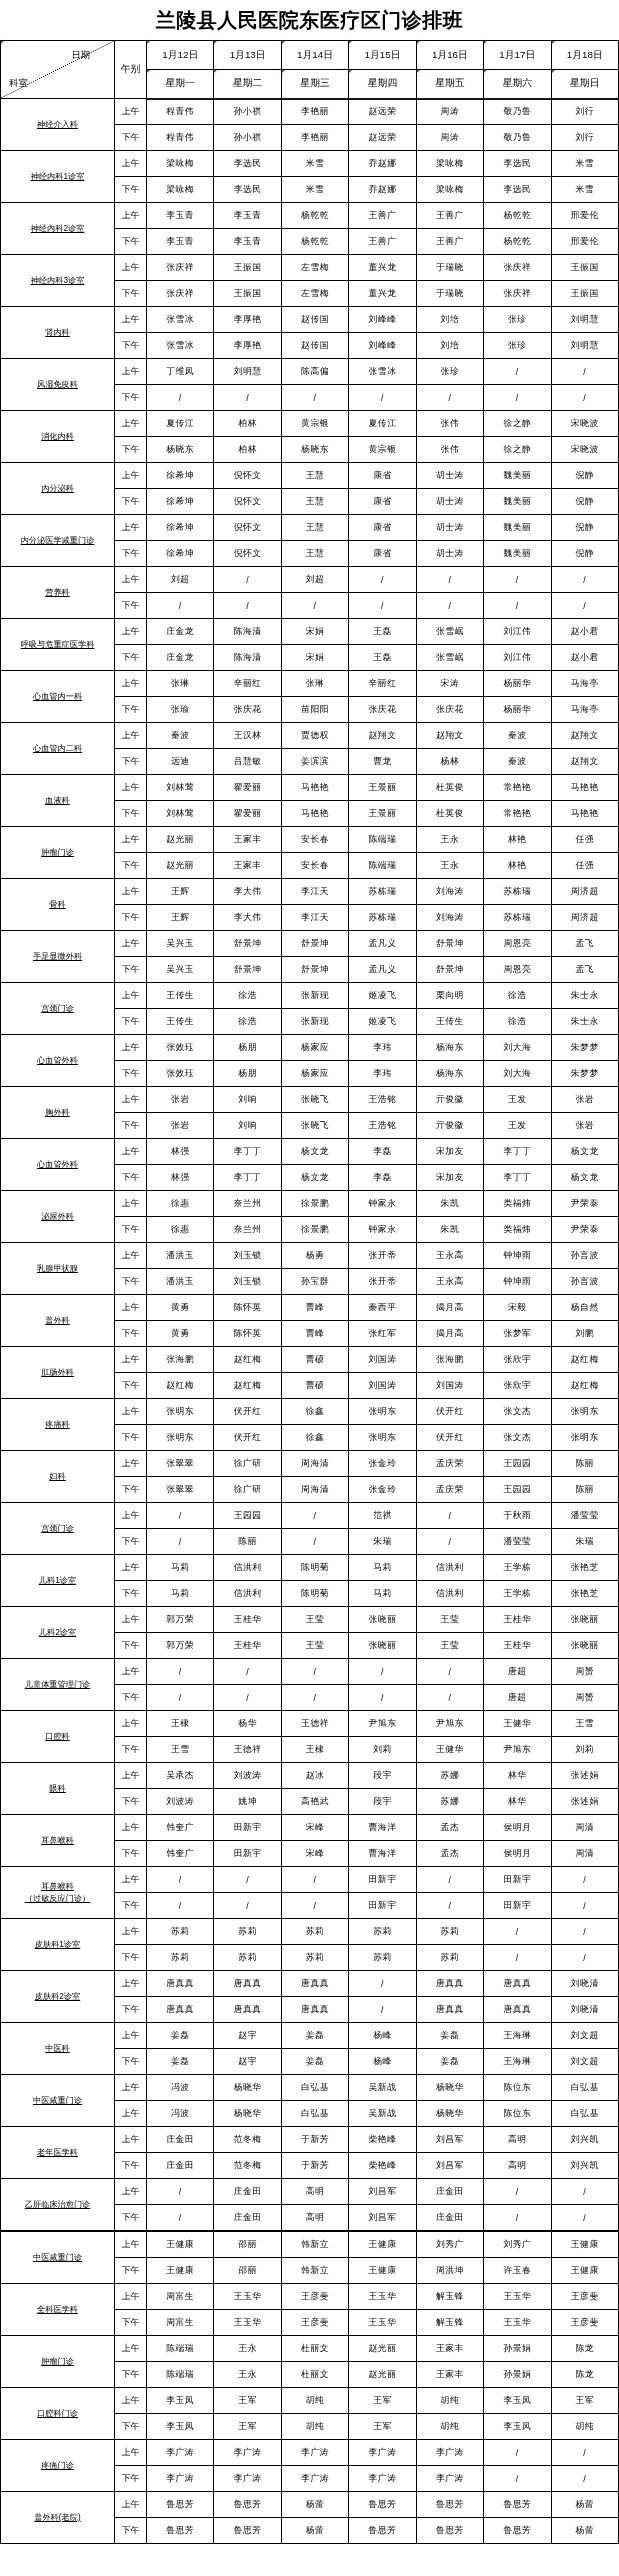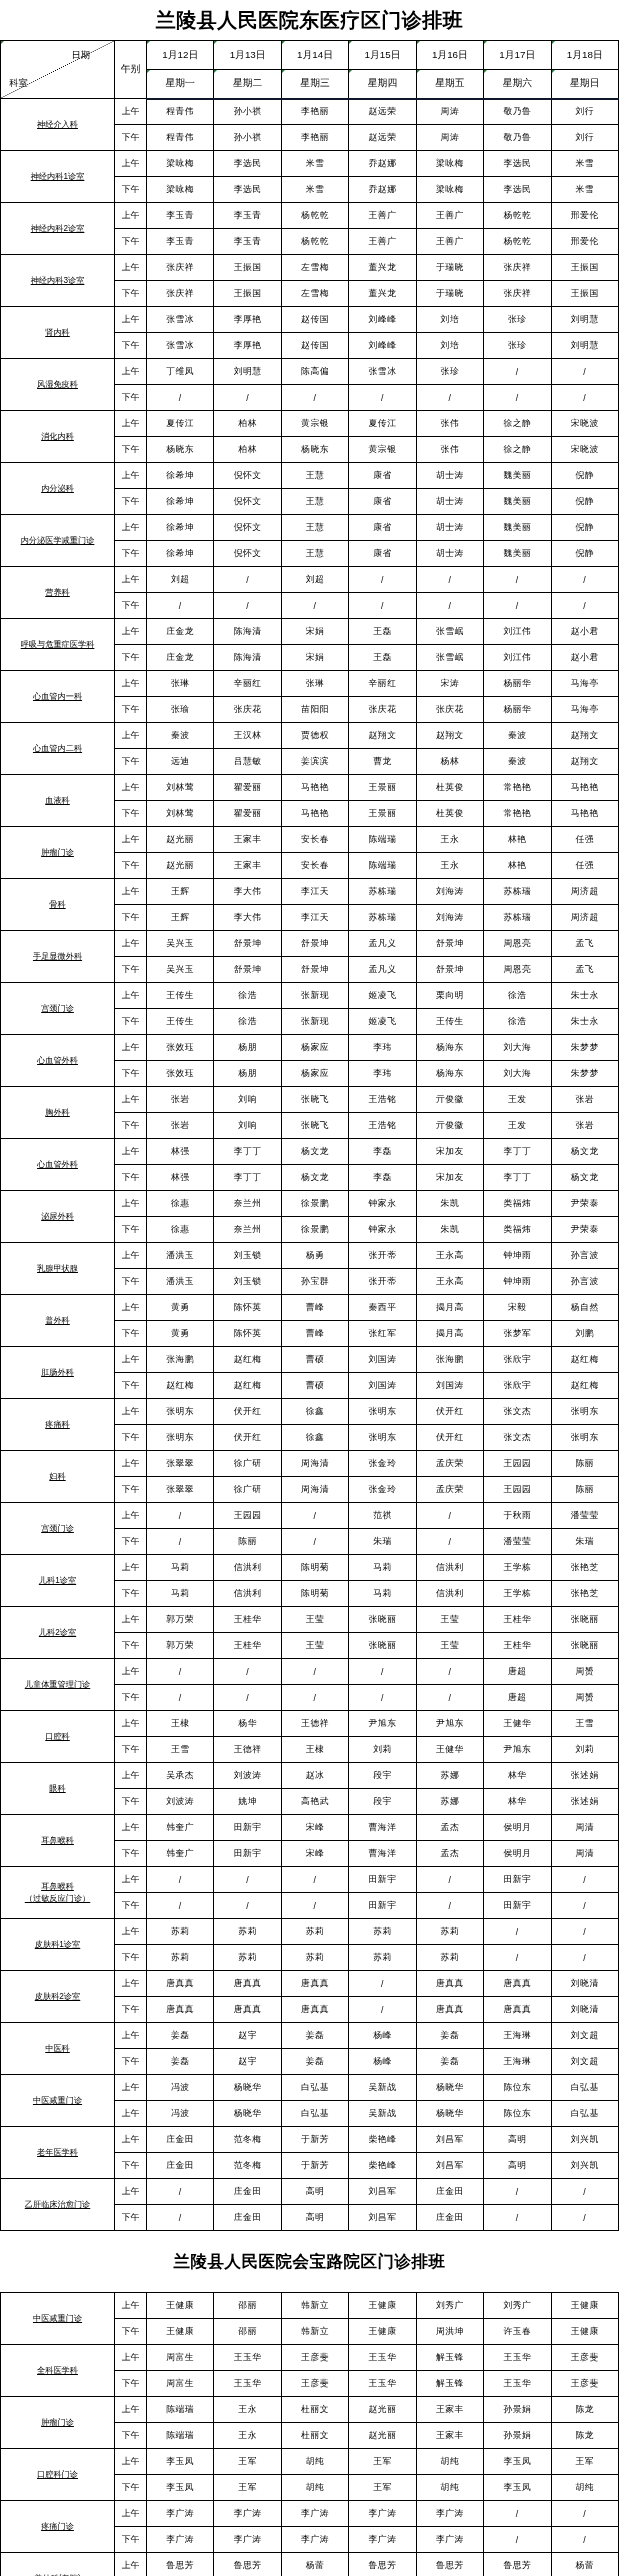--- a/index.html
+++ b/index.html
@@ -933,21 +933,20 @@
           <td class="name">庄金田</td>
           <td class="name">高明</td>
           <td class="name">刘昌军</td>
           <td class="name">庄金田</td>
           <td class="name">/</td>
           <td class="name">/</td>
         </tr>
       </tbody>
   </table>
 
-  <div class="title title2">兰陵县人民医院会宝路院区门诊排班</div>
 
   <table class="sched">
     <colgroup>
       <col class="c-dept">
         <col class="c-noon">
       <col>
         <col>
         <col>
         <col>
         <col>

